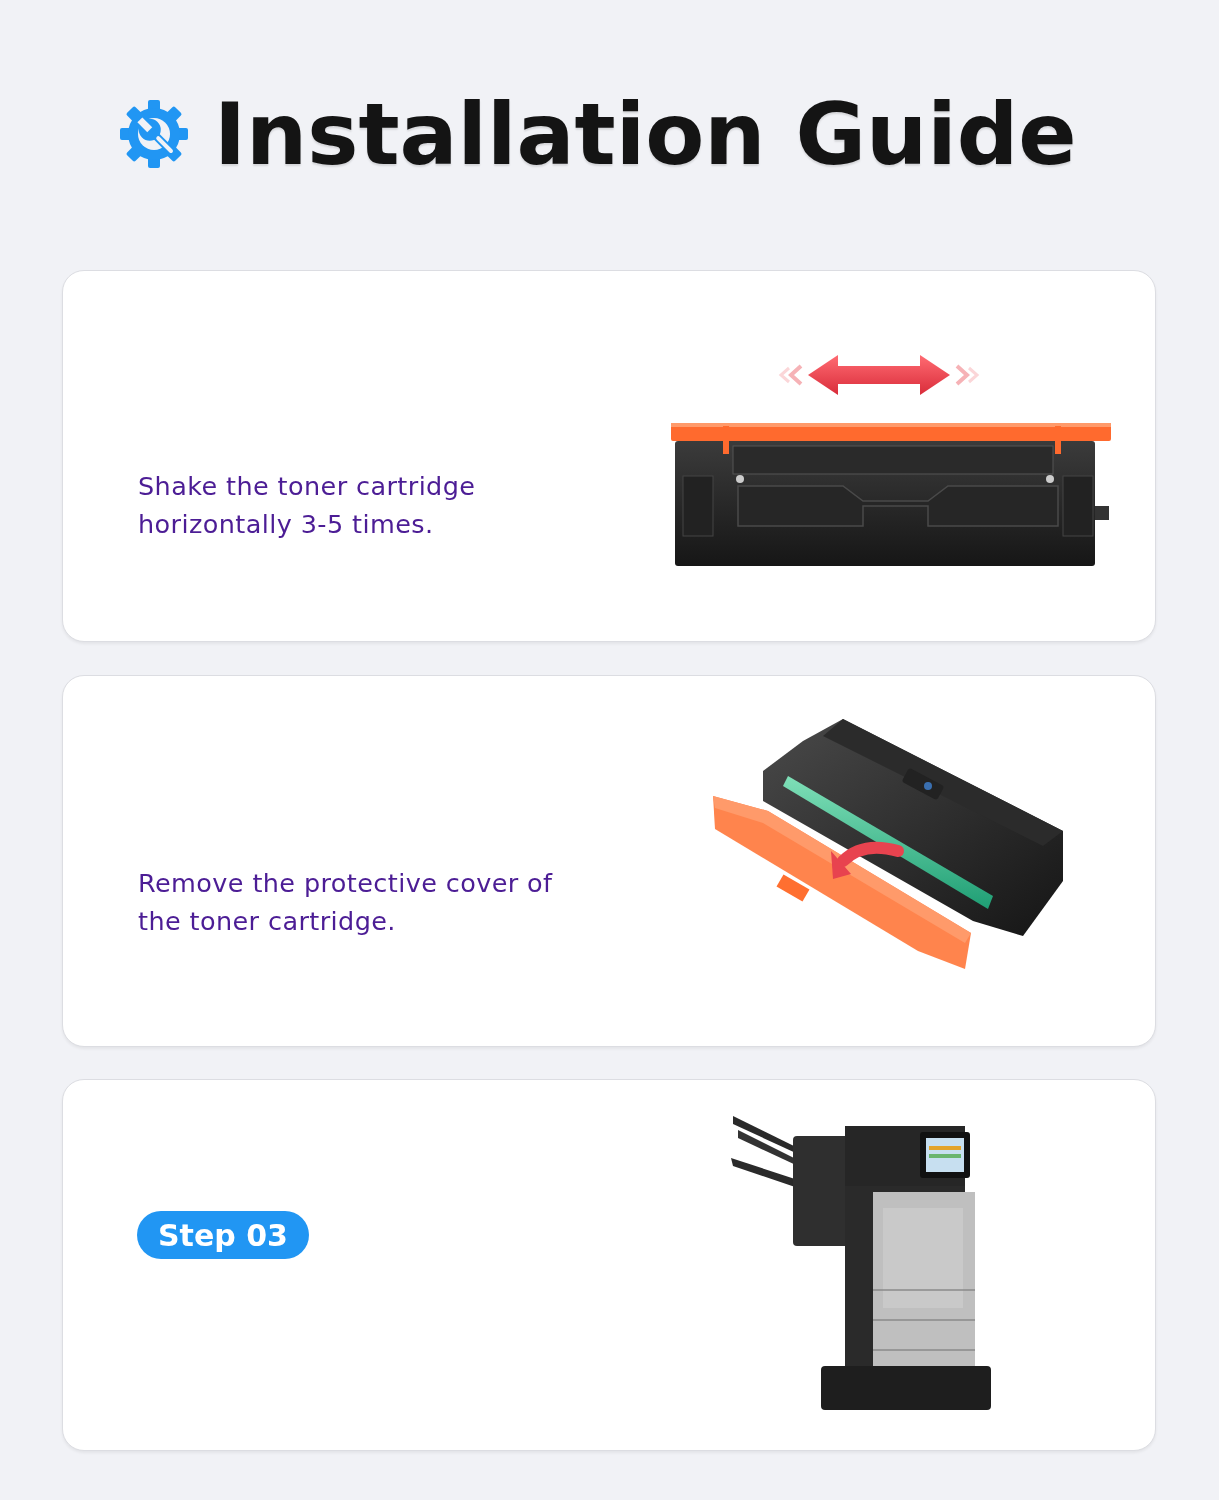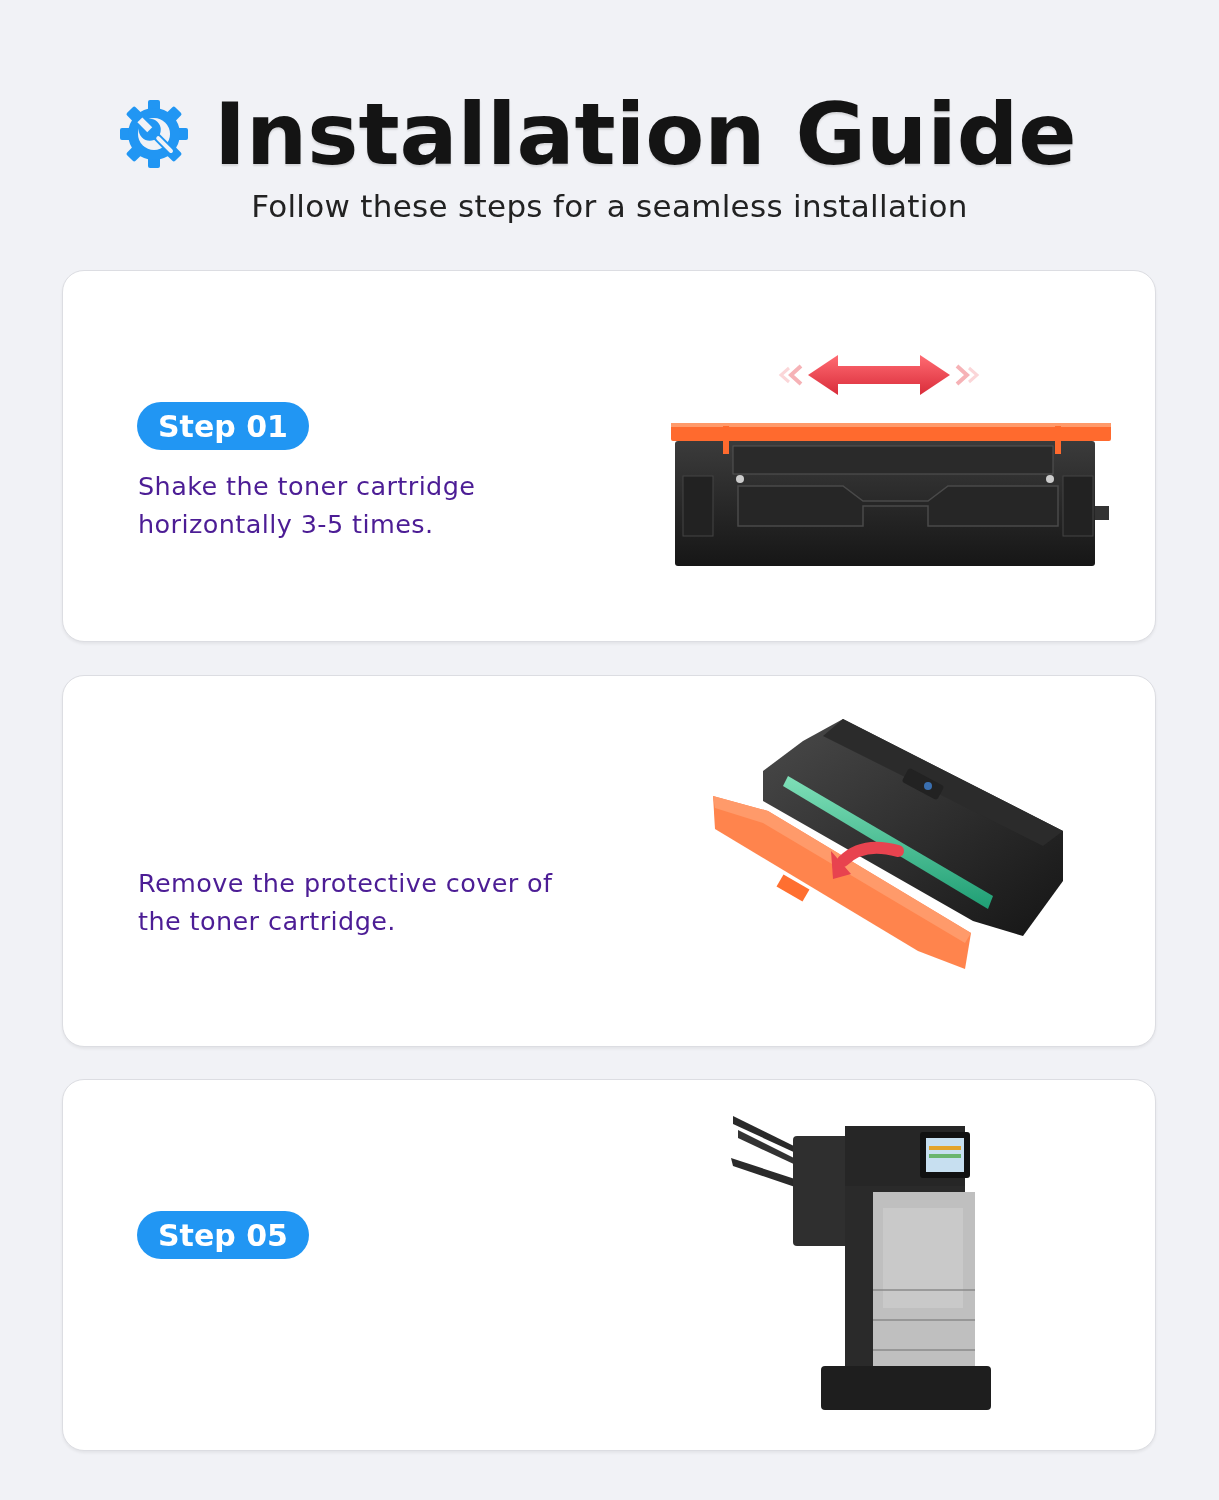--- a/index.html
+++ b/index.html
@@ -80,25 +80,23 @@
       <circle cx="36" cy="36" r="16" fill="#f1f2f6"></circle>
       <g transform="rotate(-45 36 36)">
         <rect x="32" y="32" width="8" height="34" rx="4" fill="#2196f3"></rect>
         <circle cx="36" cy="30" r="11" fill="#2196f3"></circle>
         <rect x="32.5" y="16" width="7" height="14" fill="#f1f2f6"></rect>
         <rect x="34" y="40" width="4" height="22" rx="2" fill="#f1f2f6"></rect>
       </g>
     </svg>
     <span class="title">Installation Guide</span>
   </div>
-  <div class="subtitle">Follow these steps for a seamless installation</div>
 </div>
 
 <div class="card card-1">
-  <div class="step-badge">Step 01</div>
   <div class="step-text">Shake the toner cartridge horizontally 3-5 times.</div>
   <svg class="illus" style="left:600px; top:75px;" width="460" height="230" viewBox="0 0 460 230">
     <defs>
       <linearGradient id="arrowG" x1="0" y1="0" x2="0" y2="1">
         <stop offset="0" stop-color="#ff6b72"></stop>
           <stop offset="1" stop-color="#d92c3a"></stop>
       </linearGradient>
       <linearGradient id="bodyG" x1="0" y1="0" x2="0" y2="1">
         <stop offset="0" stop-color="#3b3b3b"></stop>
           <stop offset="1" stop-color="#161616"></stop>
@@ -146,21 +144,21 @@
     <circle cx="225" cy="75" r="4" fill="#3a6fb0"></circle>
     <polygon points="10,85 65,100 268,222 262,258 215,240 12,118" fill="#ff7d43" opacity="0.95"></polygon>
     <polygon points="10,85 65,100 268,222 262,232 60,112 12,97" fill="#ff9a6a"></polygon>
     <rect x="75" y="170" width="30" height="14" fill="#ff6f30" transform="rotate(30 90 177)"></rect>
     <path d="M 195 140 Q 160 130 140 150" fill="none" stroke="#e8434f" stroke-width="12" stroke-linecap="round"></path>
     <polygon points="128,140 148,163 130,168" fill="#e8434f"></polygon>
   </svg>
 </div>
 
 <div class="card card-3">
-  <div class="step-badge">Step 05</div>
+  <div class="step-badge">Step 03</div>
   <svg class="illus" style="left:660px; top:28px;" width="280" height="305" viewBox="0 0 280 305">
     <polygon points="10,8 75,40 75,46 10,16" fill="#2a2a2a"></polygon>
     <polygon points="15,22 75,52 75,58 15,30" fill="#333"></polygon>
     <polygon points="8,50 75,72 75,80 10,58" fill="#2a2a2a"></polygon>
     <rect x="70" y="28" width="60" height="110" rx="4" fill="#2f2f2f"></rect>
     <rect x="122" y="18" width="120" height="60" fill="#262626"></rect>
     <rect x="197" y="24" width="50" height="46" rx="3" fill="#111"></rect>
     <rect x="203" y="30" width="38" height="34" fill="#c7dff0"></rect>
     <rect x="206" y="38" width="32" height="4" fill="#e3a32a"></rect>
     <rect x="206" y="46" width="32" height="4" fill="#6ab56e"></rect>

